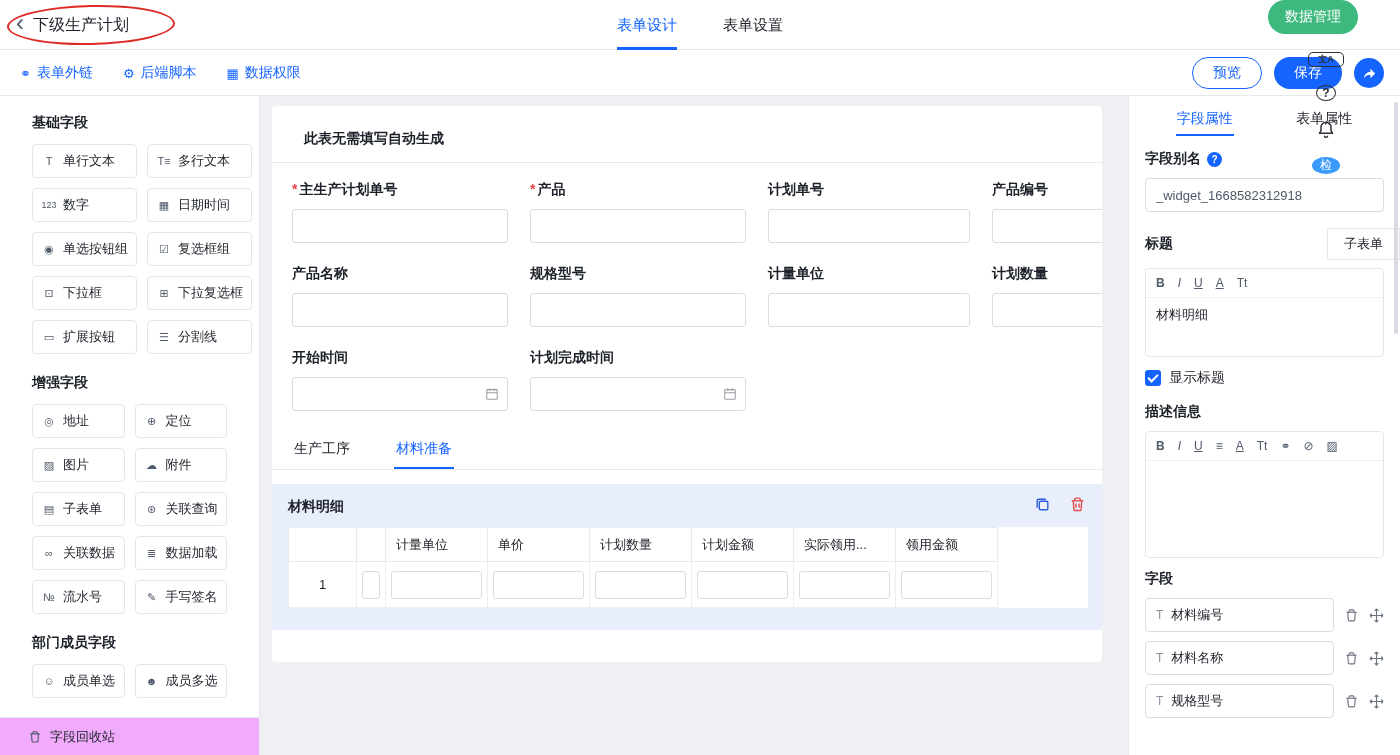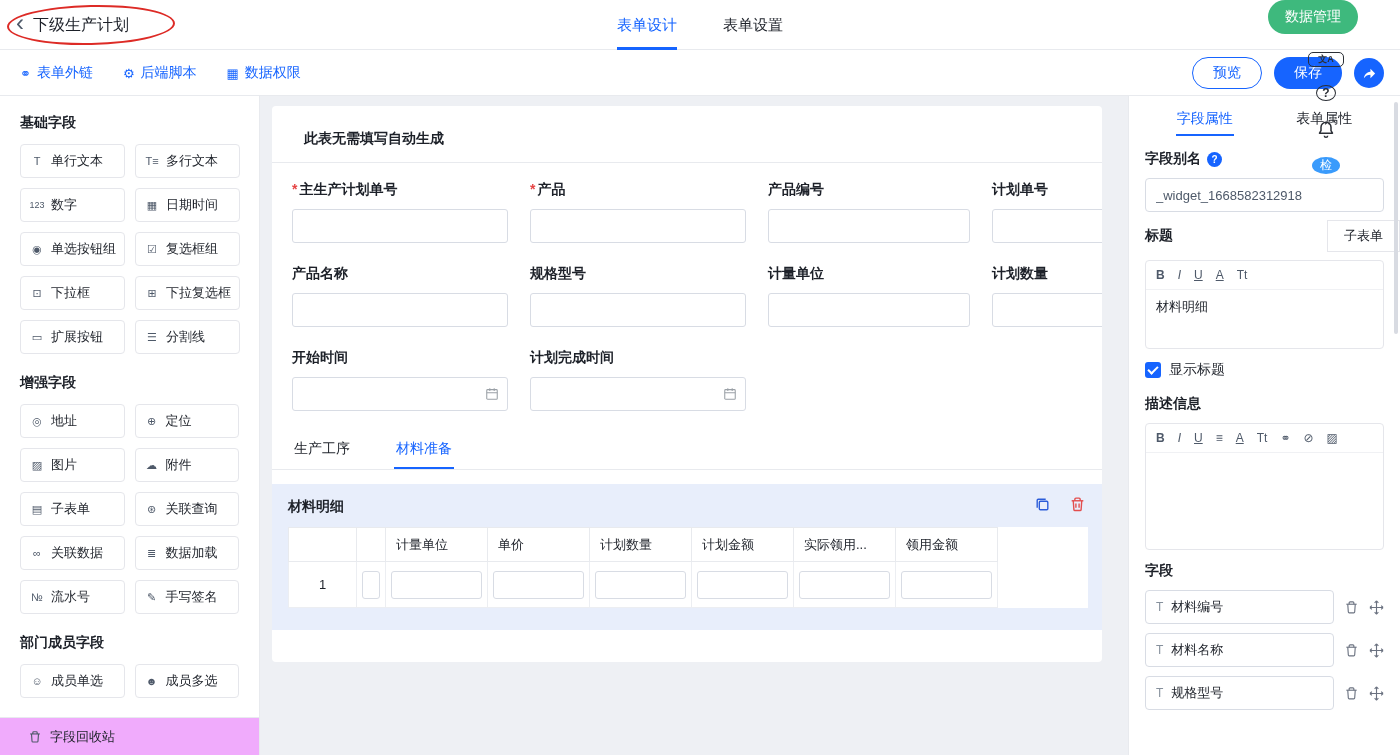--- a/index.html
+++ b/index.html
@@ -37,21 +37,21 @@
   .subbar-right { position:absolute; right:16px; top:0; height:46px; display:flex; align-items:center; gap:12px; }
   .btn-outline { border:1px solid #1664ff; color:#1664ff; background:#fff; border-radius:16px;
     font-size:14px; padding:6px 20px; cursor:pointer; }
   .btn-primary { background:#1664ff; color:#fff; border:none; border-radius:16px; font-size:14px;
     padding:7px 20px; cursor:pointer; }
   .btn-share { width:30px; height:30px; border-radius:50%; background:#1664ff; color:#fff; border:none;
     display:flex; align-items:center; justify-content:center; cursor:pointer; }
 
   
   .sidebar { position:absolute; top:96px; left:0; width:260px; bottom:0; background:#fff;
-    border-right:1px solid #e8eaee; padding:14px 20px 50px; overflow:hidden; }
+    border-right:1px solid #e8eaee; padding:14px 32px 50px; overflow:hidden; }
   .sec { margin-bottom:20px; }
   .sec-title { font-size:14px; font-weight:700; color:#1d2129; margin:4px 0 12px; }
   .item-grid { display:grid; grid-template-columns:1fr 1fr; gap:10px; }
   .fitem { height:34px; border:1px solid #e5e6eb; border-radius:4px; display:flex; align-items:center;
     padding:0 8px; gap:6px; background:#fff; cursor:grab; }
   .fitem .ic { font-size:11px; color:#4e5969; min-width:16px; text-align:center; }
   .fitem .lb { font-size:13px; color:#1d2129; white-space:nowrap; }
   .recycle { position:absolute; left:0; bottom:0; width:259px; height:38px; background:#f0abfc;
     border-top:1px solid #e8eaee; display:flex; align-items:center; gap:8px; padding-left:28px;
     font-size:13px; color:#1d2129; z-index:3; cursor:pointer; }
@@ -96,21 +96,21 @@
   .ptabs { display:flex; height:44px; margin-bottom:4px; }
   .ptab { flex:1; text-align:center; line-height:44px; font-size:14px; color:#1d2129; cursor:pointer; position:relative; }
   .ptab.active { color:#1664ff; }
   .ptab.active::after { content:""; position:absolute; left:50%; transform:translateX(-50%); bottom:4px;
     width:58px; height:2px; background:#1664ff; }
   .plabel { font-size:14px; font-weight:700; margin:10px 0; display:flex; align-items:center; gap:6px; }
   .qmark { width:15px; height:15px; border-radius:50%; background:#1664ff; color:#fff; font-size:10px;
     display:inline-flex; align-items:center; justify-content:center; cursor:pointer; }
   .alias-input { width:100%; height:34px; border:1px solid #d8dce4; border-radius:4px; font-size:13px;
     color:#4e5969; padding:0 10px; background:#fff; outline:none; }
-  .title-row { display:flex; justify-content:space-between; margin:8px 0 8px; }
+  .title-row { display:flex; justify-content:space-between; margin:16px 0 8px; }
   .title-row .plabel { margin:0; }
   .wtype { border:1px solid #e5e6eb; padding:6px 16px; font-size:13px; color:#1d2129; background:#fff;
     margin-right:-16px; }
   .editor { border:1px solid #e5e6eb; border-radius:4px; overflow:hidden; margin-bottom:12px; }
   .etb { display:flex; gap:13px; padding:7px 10px; border-bottom:1px solid #f0f1f4; }
   .etb span { font-size:12px; color:#4e5969; cursor:pointer; }
   .etb .b { font-weight:700; } .etb .i { font-style:italic; } .etb .u,.etb .a { text-decoration:underline; }
   .econtent { min-height:58px; padding:8px 10px; font-size:13px; color:#1d2129; }
   .econtent.tall { min-height:96px; }
   .chk-row { display:flex; align-items:center; gap:8px; margin:2px 0 16px; cursor:pointer; }
@@ -312,29 +312,29 @@
         <div class="flabel">
             <span class="req">*</span>
             <span>产品</span>
           </div>
         <div class="finput">
             <input class="raw" style="">
           </div>
       </div>
       <div>
         <div class="flabel">
+            <span>计划单号</span>
+          </div>
+        <div class="finput">
+            <input class="raw" style="">
+          </div>
+      </div>
+      <div>
+        <div class="flabel">
             <span>产品编号</span>
-          </div>
-        <div class="finput">
-            <input class="raw" style="">
-          </div>
-      </div>
-      <div>
-        <div class="flabel">
-            <span>计划单号</span>
           </div>
         <div class="finput">
             <input class="raw" style="">
           </div>
       </div>
       <div>
         <div class="flabel">
             <span>产品名称</span>
           </div>
         <div class="finput">

